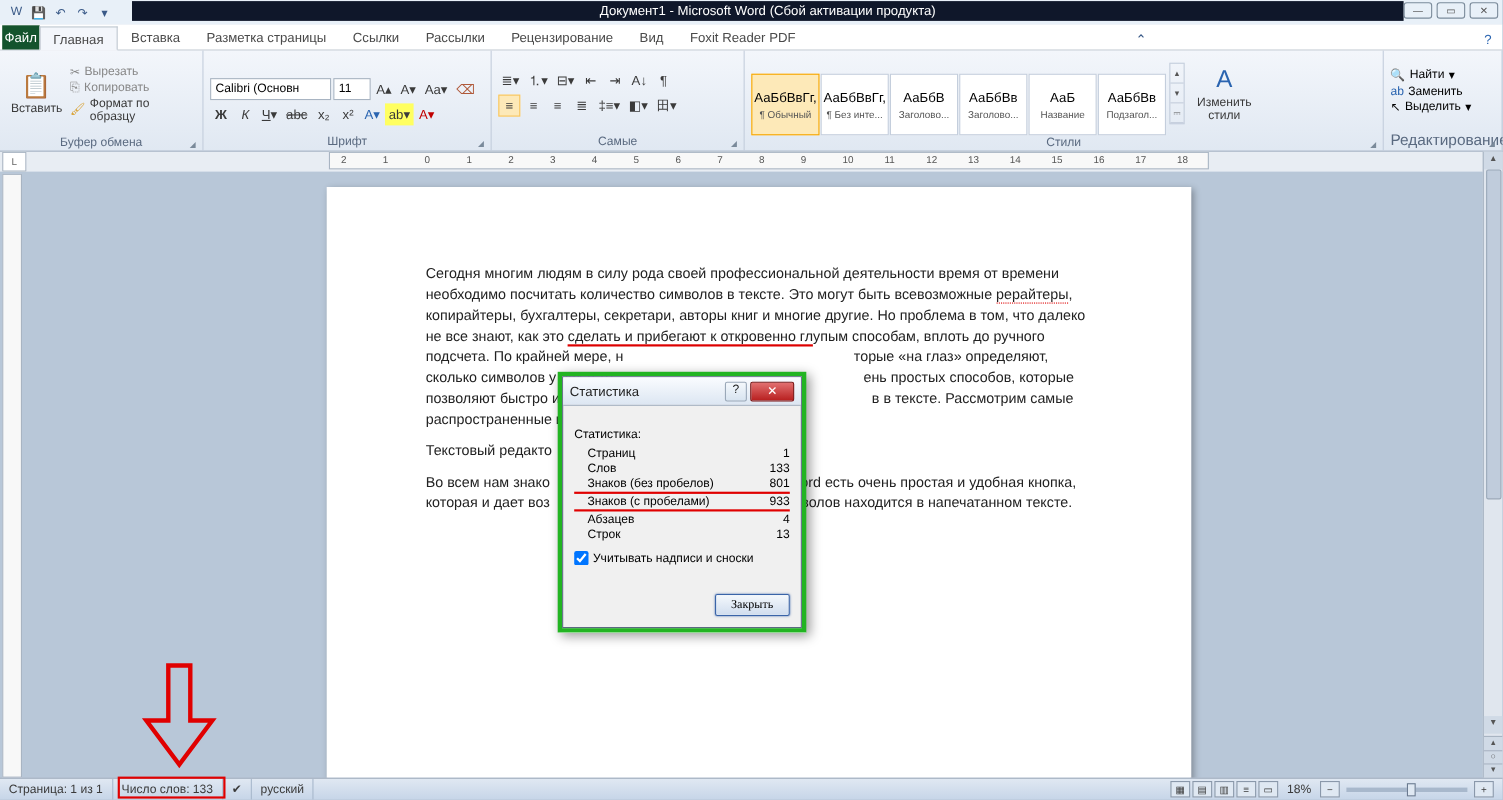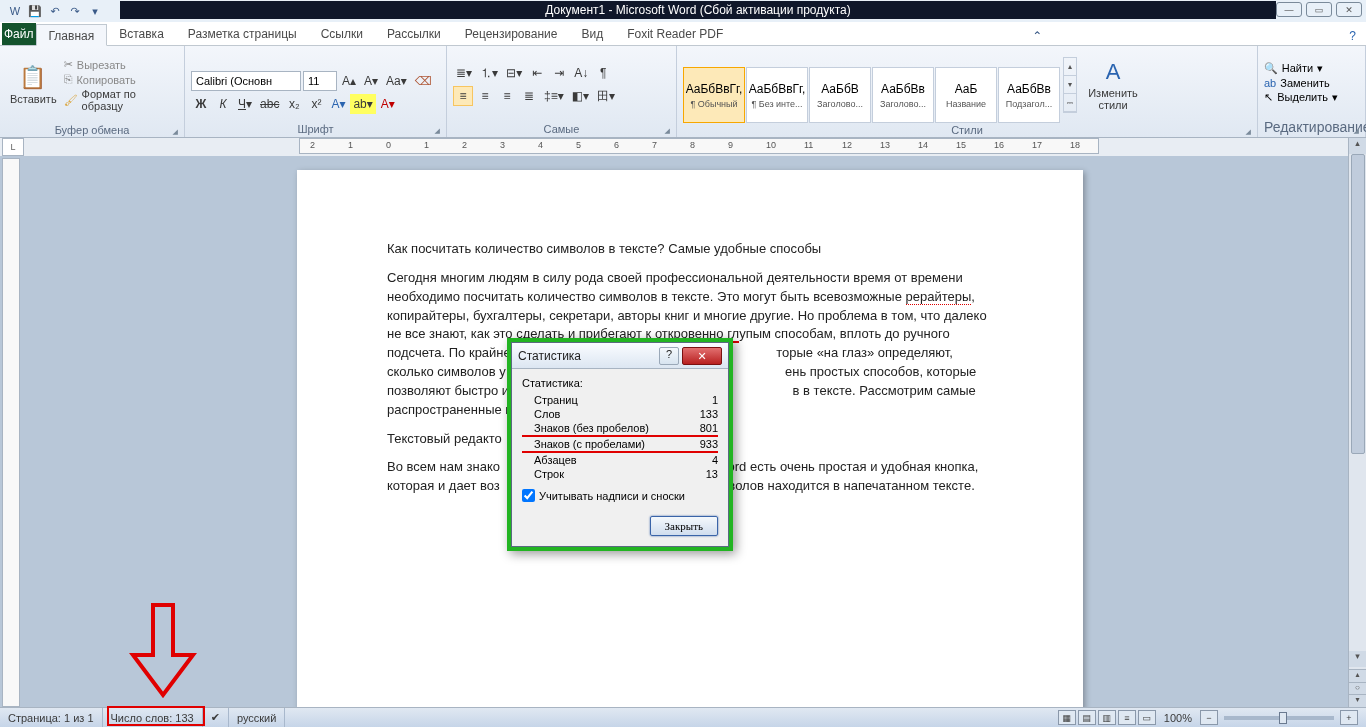--- a/index.html
+++ b/index.html
@@ -66,21 +66,21 @@
 .red-underline { border-bottom: 1px dotted #d00; }
 .red-hl { border-bottom: 2px solid #d00; }
 
 
 .dlg-wrap { position: absolute; left: 507px; top: 338px; width: 226px; border: 4px solid #22b422; box-shadow: 3px 3px 10px rgba(0,0,0,.4); }
 .dlg { background: #f0f0f0; border: 1px solid #5a6a80; }
 .dlg-title { height: 26px; background: linear-gradient(#fafcff,#dce6f2); display: flex; align-items: center; padding: 0 6px; font-size: 12px; color: #222; border-bottom: 1px solid #a8b4c2; }
 .dlg-title .spacer { flex: 1; }
 .dlg-help { width: 20px; height: 18px; border: 1px solid #9aa8b8; background: linear-gradient(#f4f8fc,#d8e4f0); border-radius: 2px; text-align: center; font-size: 11px; cursor: pointer; margin-right: 3px; }
 .dlg-close { width: 40px; height: 18px; background: linear-gradient(#e27070,#b82020); border: 1px solid #7a1010; border-radius: 2px; color: #fff; text-align: center; font-size: 11px; cursor: pointer; line-height: 16px; }
-.dlg-body { padding: 8px 10px; font-size: 11px; }
+.dlg-body { padding: 20px 10px; font-size: 11px; }
 .stat-row { display: flex; justify-content: space-between; padding: 1px 0 1px 12px; }
 .stat-row.hl { border-bottom: 2px solid #e00000; }
 .dlg-check { margin-top: 8px; display: flex; align-items: center; gap: 4px; }
 .dlg-foot { padding: 6px 10px 10px; text-align: right; }
 .dlg-btn { padding: 3px 14px; background: linear-gradient(#f4f8fc,#d0ddee); border: 1px solid #3a64a8; border-radius: 2px; font-size: 11px; cursor: pointer; box-shadow: 0 0 2px #3a64a8; font-family: Liberation Serif, serif; }
 
 
 .red-arrow { position: absolute; left: 128px; top: 600px; pointer-events: none; }
 .red-box-status { position: absolute; left: 107px; bottom: 1px; width: 98px; height: 20px; border: 2px solid #e00000; pointer-events: none; z-index: 50; }
 
@@ -301,21 +301,20 @@
       <span style="position:absolute;left:656px;top:1px;">15</span>
       <span style="position:absolute;left:694px;top:1px;">16</span>
       <span style="position:absolute;left:732px;top:1px;">17</span>
       <span style="position:absolute;left:770px;top:1px;">18</span>
     </div>
 </div>
 
 <div class="workspace">
   <div class="vruler"></div>
   <div class="page">
-    <p>Как посчитать количество символов в тексте? Самые удобные способы</p>
     <p>
       <span>Сегодня многим людям в силу рода своей профессиональной деятельности время от времени необходимо посчитать количество символов в тексте. Это могут быть всевозможные </span><span class="red-underline">рерайтеры</span><span>, копирайтеры, бухгалтеры, секретари, авторы книг и многие другие. Но проблема в том, что далеко не все знают, как это </span><span class="red-hl">сделать и прибегают к откровенно гл</span><span>упым способам, вплоть до ручного подсчета. По крайней мере, н</span>
       &nbsp;&nbsp;&nbsp;&nbsp;&nbsp;&nbsp;&nbsp;&nbsp;&nbsp;&nbsp;&nbsp;&nbsp;&nbsp;&nbsp;&nbsp;&nbsp;&nbsp;&nbsp;&nbsp;&nbsp;&nbsp;&nbsp;&nbsp;&nbsp;&nbsp;&nbsp;&nbsp;&nbsp;&nbsp;&nbsp;&nbsp;&nbsp;&nbsp;&nbsp;&nbsp;&nbsp;&nbsp;&nbsp;&nbsp;&nbsp;&nbsp;&nbsp;&nbsp;&nbsp;&nbsp;&nbsp;&nbsp;&nbsp;&nbsp;&nbsp;&nbsp;&nbsp;&nbsp;&nbsp;&nbsp;&nbsp;
       <span>торые «на глаз» определяют, сколько символов у них в те</span>
       &nbsp;&nbsp;&nbsp;&nbsp;&nbsp;&nbsp;&nbsp;&nbsp;&nbsp;&nbsp;&nbsp;&nbsp;&nbsp;&nbsp;&nbsp;&nbsp;&nbsp;&nbsp;&nbsp;&nbsp;&nbsp;&nbsp;&nbsp;&nbsp;&nbsp;&nbsp;&nbsp;&nbsp;&nbsp;&nbsp;&nbsp;&nbsp;&nbsp;&nbsp;&nbsp;&nbsp;&nbsp;&nbsp;&nbsp;&nbsp;&nbsp;&nbsp;&nbsp;&nbsp;&nbsp;&nbsp;&nbsp;&nbsp;&nbsp;&nbsp;&nbsp;&nbsp;&nbsp;&nbsp;&nbsp;&nbsp;&nbsp;&nbsp;&nbsp;&nbsp;&nbsp;
       <span>ень простых способов, которые позволяют быстро и без особ</span>
       &nbsp;&nbsp;&nbsp;&nbsp;&nbsp;&nbsp;&nbsp;&nbsp;&nbsp;&nbsp;&nbsp;&nbsp;&nbsp;&nbsp;&nbsp;&nbsp;&nbsp;&nbsp;&nbsp;&nbsp;&nbsp;&nbsp;&nbsp;&nbsp;&nbsp;&nbsp;&nbsp;&nbsp;&nbsp;&nbsp;&nbsp;&nbsp;&nbsp;&nbsp;&nbsp;&nbsp;&nbsp;&nbsp;&nbsp;&nbsp;&nbsp;&nbsp;&nbsp;&nbsp;&nbsp;&nbsp;&nbsp;&nbsp;&nbsp;&nbsp;&nbsp;&nbsp;&nbsp;&nbsp;&nbsp;&nbsp;&nbsp;&nbsp;&nbsp;&nbsp;&nbsp;
       <span>в в тексте. Рассмотрим самые распространенные и</span>
     </p>
     <p>Текстовый редакто</p>
@@ -401,20 +400,20 @@
   <div class="stat-seg">
       <span>✔</span>
     </div>
   <div class="stat-seg">русский</div>
   <div class="status-right">
     <div class="view-btn">▦</div>
     <div class="view-btn">▤</div>
     <div class="view-btn">▥</div>
     <div class="view-btn">≡</div>
     <div class="view-btn">▭</div>
-    <span style="margin:0 6px;">100%</span>
+    <span style="margin:0 6px;">18%</span>
     <div class="view-btn">−</div>
     <div class="zoom-track">
         <div class="zoom-thumb"></div>
       </div>
     <div class="view-btn">+</div>
   </div>
 </div>
 
 </body></html>

